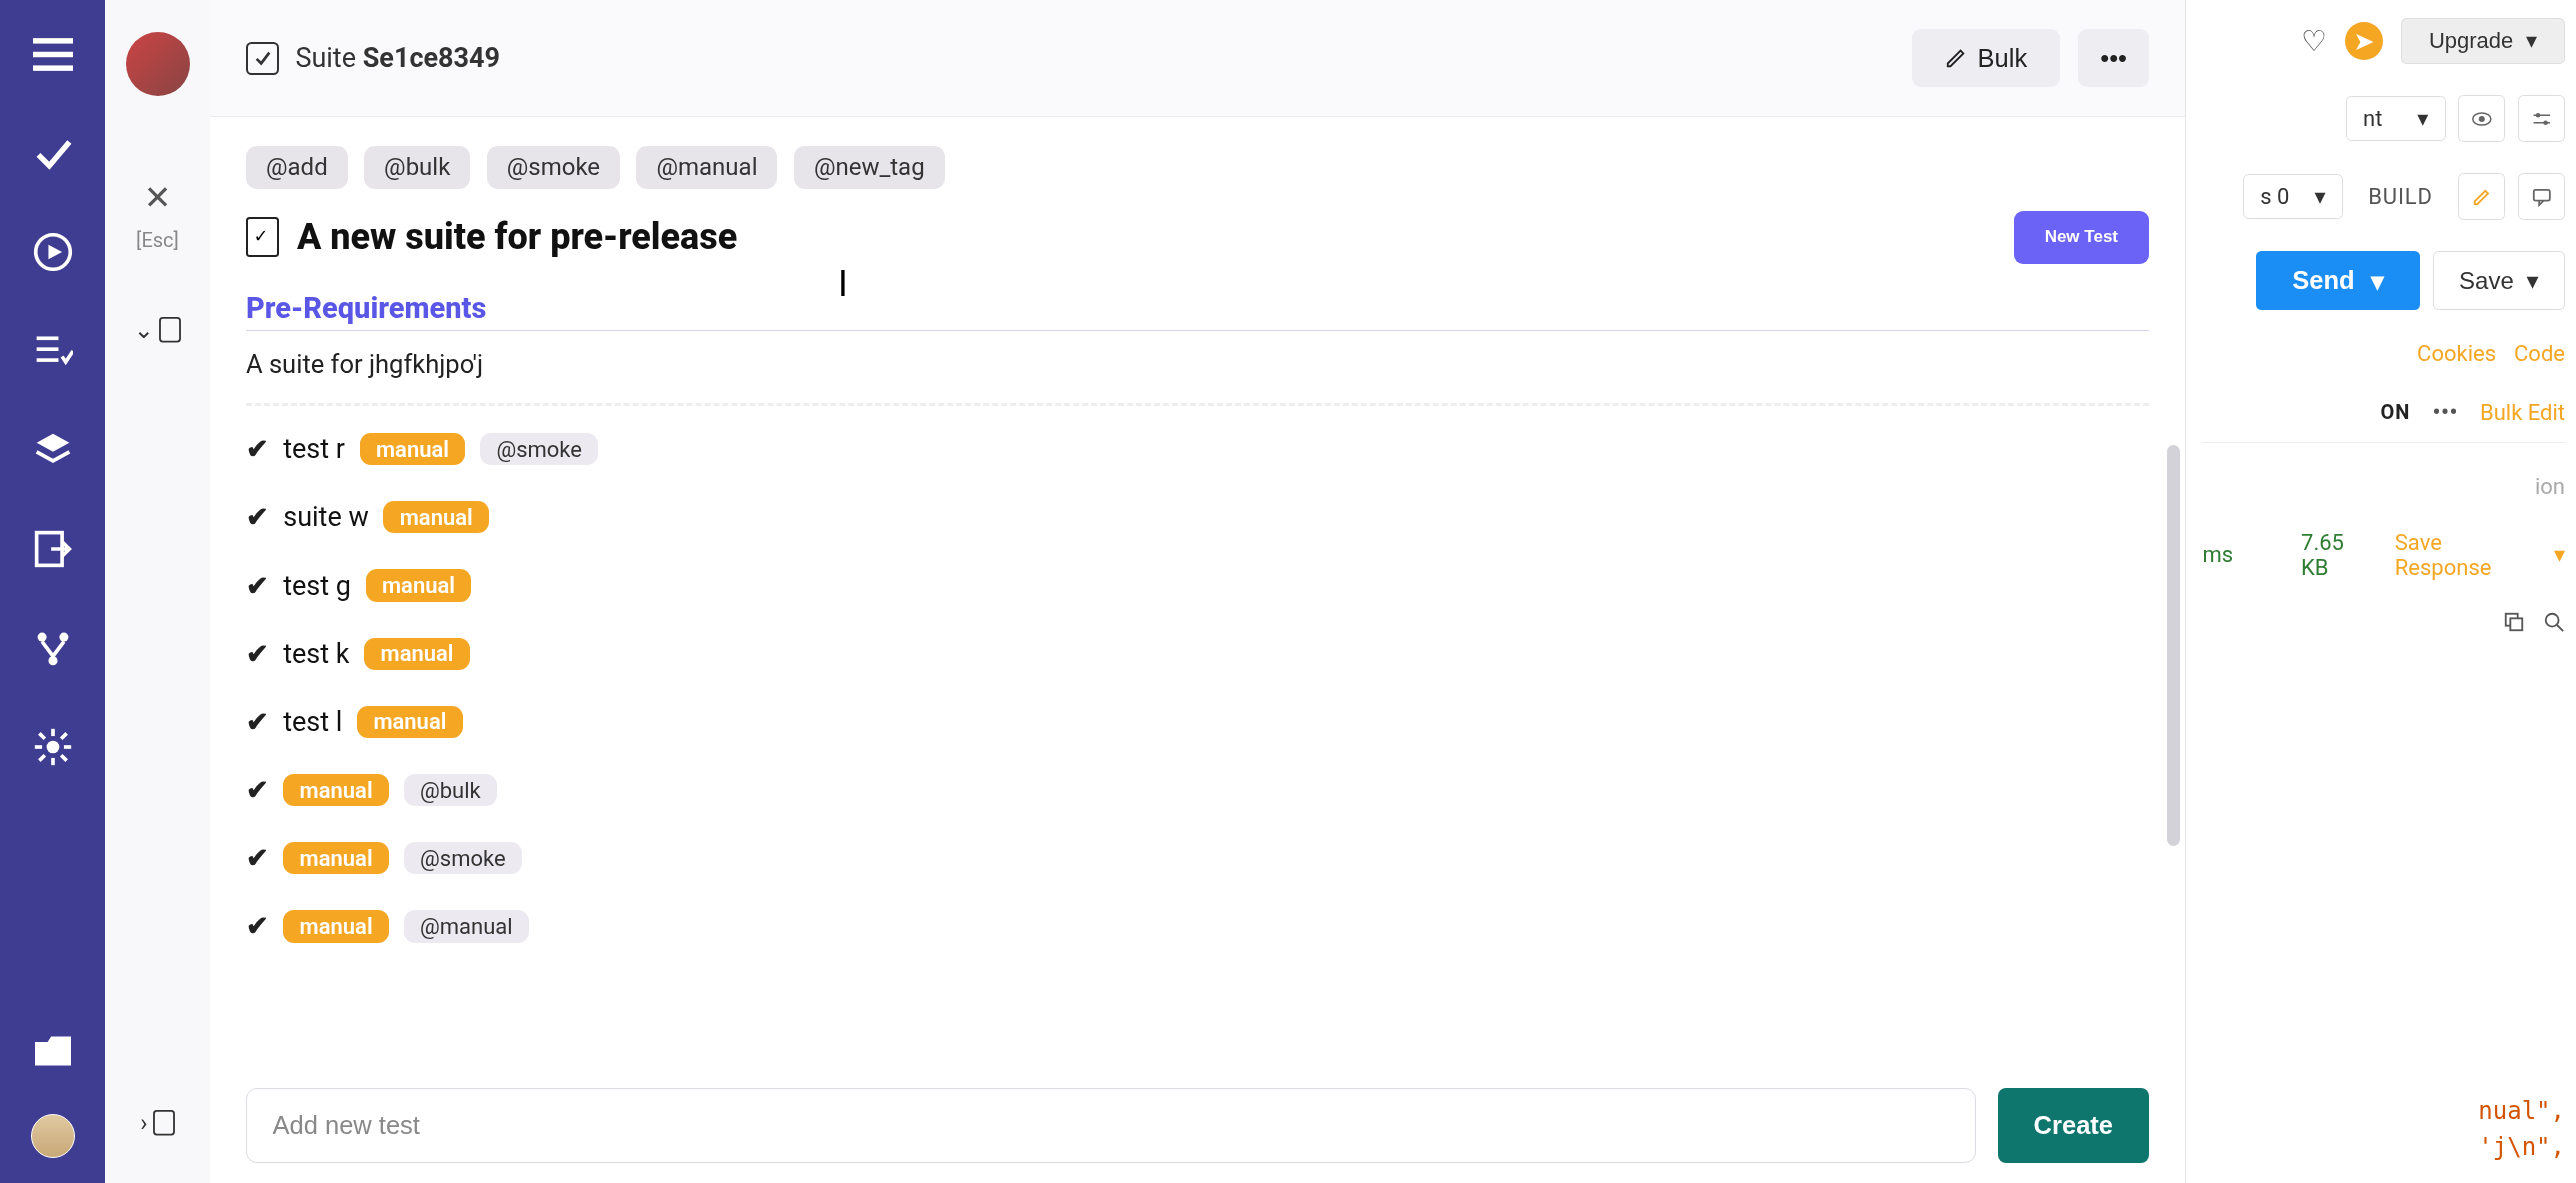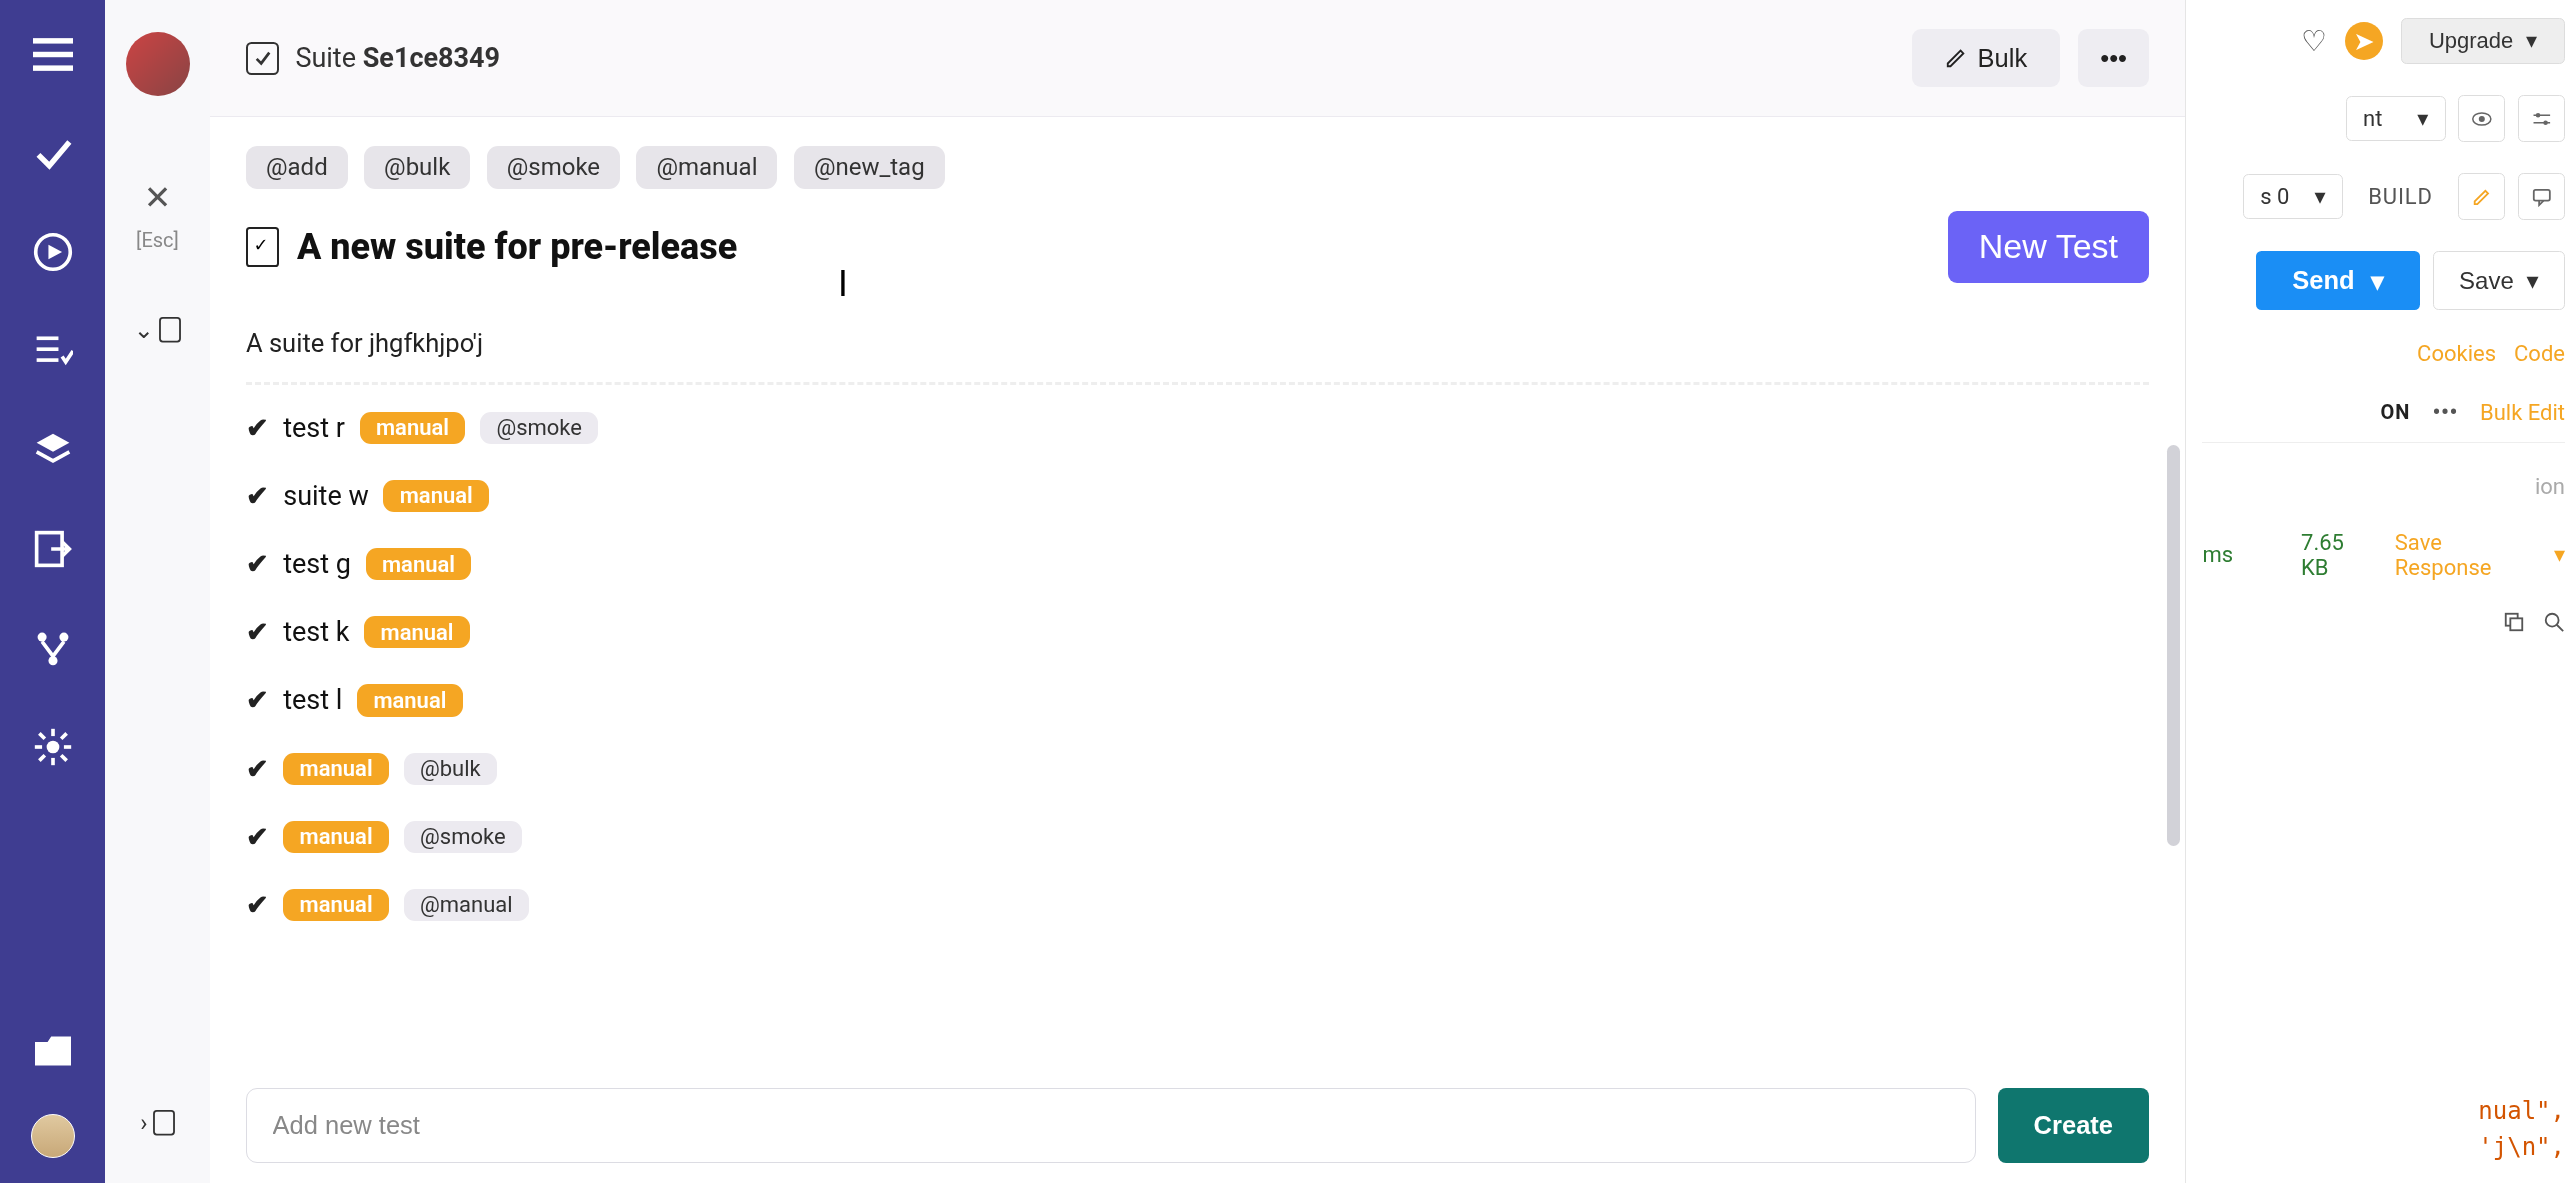--- a/index.html
+++ b/index.html
@@ -193,22 +193,22 @@
       font-weight:800;
       color:#111;
     }
     .btn-newtest {
       margin-left:auto;
       background:#6b63f6;
       color:#fff;
       border:none;
       border-radius:9px;
       padding:16.4px 31px;
-      font-size:34px;
-      font-weight:400;
+      font-size:17px;
+      font-weight:700;
       cursor:pointer;
     }
     .prereq-box {
       margin-top:9px;
     }
     .prereq-label {
       color:#5a57e6;
       font-weight:800;
       font-size:29px;
       border-bottom: 1.8px solid #d6d6f0;
@@ -507,20 +507,21 @@
         <span class="tag-chip">@new_tag</span>
       </div>
 
       <div class="title-row">
         <div class="doc-icon"></div>
         <h1 class="suite-title">A new suite for pre-release</h1>
         <button class="btn-newtest">New Test</button>
       </div>
 
       <div class="prereq-box">
+        <div class="prereq-label">Pre-Requirements</div>
         <div class="prereq-text">A suite for jhgfkhjpo'j</div>
       </div>
 
 
       <div class="tests-list">
         <div class="test-item">
           <span class="check-icon">✔</span>
           <span class="test-name">test r</span>
           <span class="pill-manual">manual</span>
           <span class="pill-gray">@smoke</span>

